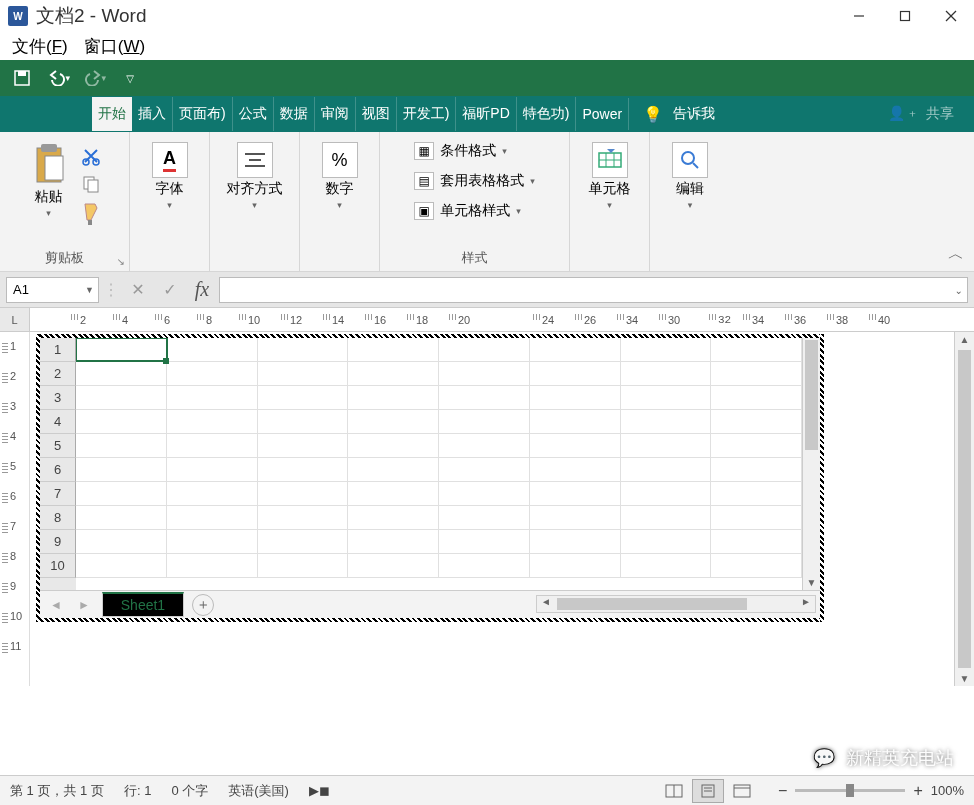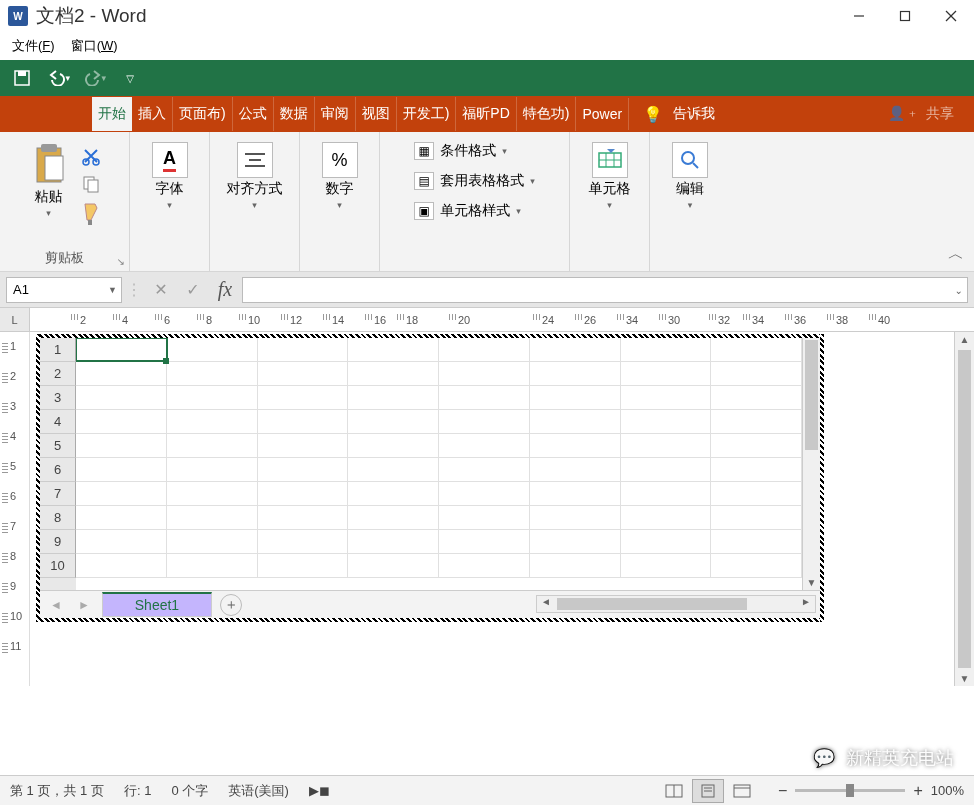--- a/index.html
+++ b/index.html
@@ -6,30 +6,30 @@
 body { width: 974px; height: 805px; background: #fff; overflow: hidden; position: relative; }
 
 
 .titlebar { height: 32px; background: #fff; display: flex; align-items: center; padding: 0 8px; position: relative; }
 .titlebar .app-icon { width: 20px; height: 20px; background: #2b579a; border-radius: 2px; display: flex; align-items: center; justify-content: center; color: #fff; font-size: 10px; font-weight: bold; margin-right: 8px; }
 .titlebar .title { color: #333; font-size: 19px; }
 .titlebar .window-controls { position: absolute; right: 0; top: 0; display: flex; }
 .titlebar .window-controls div { width: 46px; height: 32px; display: flex; align-items: center; justify-content: center; cursor: pointer; }
 
 
-.menubar { height: 28px; display: flex; align-items: center; padding: 0 4px; font-size: 13px; }
+.menubar { height: 28px; display: flex; padding: 0 4px; font-size: 17px; }
 .menubar .menu-item { padding: 3px 8px; cursor: pointer; }
 .menubar .menu-item .mnemonic { text-decoration: underline; }
 
 
 .quick-access { height: 36px; background: #217346; display: flex; align-items: center; padding: 0 10px; gap: 12px; color: #fff; }
 .quick-access .qa-btn { width: 24px; height: 24px; display: flex; align-items: center; justify-content: center; cursor: pointer; }
 
 
-.ribbon-tabs { height: 36px; background: #c2410c; display: flex; align-items: center; padding: 0 0 0 92px; color: #fff; position: relative; }
+.ribbon-tabs { height: 36px; background: #0f766e; display: flex; align-items: center; padding: 0 0 0 92px; color: #fff; position: relative; }
 .ribbon-tabs .tab { padding: 8px 6px; font-size: 14px; cursor: pointer; white-space: nowrap; border-right: 1px solid rgba(255,255,255,0.2); position: relative; }
 .ribbon-tabs .tab.active { background: #f3f3f3; color: #217346; border: none; }
 .ribbon-tabs .tab.power { font-family: Arial; }
 .ribbon-tabs .bulb { margin-left: 14px; margin-right: 10px; font-size:16px; }
 .ribbon-tabs .tell { font-size: 14px; }
 .ribbon-tabs .share { position: absolute; right: 20px; color: rgba(255,255,255,0.6); font-size: 14px; display:flex; align-items:center; gap:6px;}
 
 
 .ribbon-body { height: 140px; background: #f3f3f3; display: flex; border-bottom: 1px solid #d6d6d6; position: relative; }
 .ribbon-group { border-right: 1px solid #d6d6d6; padding: 6px 10px 0; display: flex; flex-direction: column; align-items: center; position: relative; }
@@ -38,21 +38,21 @@
 .ribbon-bigbtn { display: flex; flex-direction: column; align-items: center; gap: 2px; padding: 4px 6px; cursor: pointer; font-size: 14px; }
 .ribbon-bigbtn .icon-box { width: 36px; height: 36px; border: 1px solid #bbb; display: flex; align-items: center; justify-content: center; font-size: 18px; background: #fff; }
 .ribbon-bigbtn .dropdown-arrow { font-size: 9px; color: #666; }
 .ribbon-small-col { display: flex; flex-direction: column; gap: 8px; padding: 8px 4px; }
 .ribbon-small-item { display: flex; align-items: center; gap: 6px; font-size: 14px; cursor: pointer; }
 .ribbon-small-item .icon-s { width: 20px; height: 18px; border: 1px solid #bbb; background:#fff; display:inline-flex; align-items:center; justify-content:center; font-size:12px; }
 .collapse-arrow { position: absolute; right: 10px; bottom: 6px; color: #666; cursor: pointer; }
 
 
 .formula-bar { height: 36px; background: #e6e6e6; display: flex; align-items: center; border-bottom: 1px solid #ccc; padding: 4px 6px; gap: 2px; }
-.name-box { width: 116px; height: 26px; background: #fff; border: 1px solid #bbb; display: flex; align-items: center; padding: 0 6px; font-size: 13px; position: relative; }
+.name-box { width: 93px; height: 26px; background: #fff; border: 1px solid #bbb; display: flex; align-items: center; padding: 0 6px; font-size: 13px; position: relative; }
 .name-box .dd { position: absolute; right: 4px; color: #666; font-size:9px;}
 .fb-btn { width: 30px; height: 26px; display: flex; align-items: center; justify-content: center; color: #999; cursor: pointer; }
 .fb-fx { font-style: italic; font-family: "Times New Roman"; color: #555; font-size:20px;}
 .formula-input { flex: 1; height: 26px; background: #fff; border: 1px solid #bbb; position: relative; }
 .formula-input .expand { position: absolute; right: 4px; top: 50%; transform: translateY(-50%); font-size: 10px; color: #666; }
 
 
 .hruler-wrap { height: 24px; background: #e9e9e9; display: flex; border-bottom: 1px solid #ccc; }
 .hruler-corner { width: 30px; background: #e9e9e9; border-right: 1px solid #ccc; display:flex; align-items:center; justify-content:center; font-size:11px; color:#555;}
 .hruler { flex: 1; position: relative; background: #fff; overflow: hidden; }
@@ -80,21 +80,21 @@
 .sheet-row { height: 24px; border-bottom: 1px solid #e0e0e0; display: flex; }
 .sheet-cell { width: 104px; border-right: 1px solid #e0e0e0; }
 .sheet-row:first-child .sheet-cell:first-child { outline: 2px solid #217346; outline-offset: -1px; position:relative;}
 .sheet-row:first-child .sheet-cell:first-child::after { content:""; position:absolute; right:-3px; bottom:-3px; width:6px; height:6px; background:#217346; }
 .sheet-vscroll { width: 18px; background: #f0f0f0; border-left: 1px solid #ccc; position: relative; }
 .sheet-vscroll .thumb { position: absolute; left: 2px; right: 2px; top: 2px; height: 110px; background: #c8c8c8; }
 .sheet-vscroll .arrow-dn { position:absolute; bottom:2px; left:0; right:0; text-align:center; font-size:10px; color:#666;}
 
 .sheet-tabstrip { height: 28px; background: #f3f3f3; border-top: 1px solid #ccc; display: flex; align-items: center; padding: 0 6px; gap: 8px; position:relative;}
 .sheet-tabstrip .nav { color: #aaa; font-size: 12px; padding:0 4px; }
-.sheet-tabstrip .stab { border: 1px solid #ccc; border-top: 2px solid #217346; background: #c4b5fd; padding: 3px 32px; font-size: 14px; color: #217346; }
+.sheet-tabstrip .stab { border: 1px solid #ccc; border-top: 2px solid #217346; background: #000000; padding: 3px 18px; font-size: 14px; color: #217346; }
 .sheet-tabstrip .add-sheet { width: 22px; height: 22px; border: 1px solid #bbb; border-radius: 50%; display: flex; align-items: center; justify-content: center; color: #666; font-size:14px;}
 .sheet-tabstrip .hscroll { position: absolute; right: 4px; top: 4px; width: 280px; height: 18px; background: #f0f0f0; border: 1px solid #ccc; display:flex;}
 .sheet-tabstrip .hscroll .sbtn { width:18px; text-align:center; font-size:10px; color:#666;}
 .sheet-tabstrip .hscroll .strack { flex:1; position:relative;}
 .sheet-tabstrip .hscroll .strack .sthumb{ position:absolute; left:2px; top:2px; bottom:2px; width:190px; background:#c8c8c8;}
 
 .main-vscroll { width: 20px; background: #f0f0f0; border-left: 1px solid #ccc; position: relative; }
 .main-vscroll .arrow { position: absolute; left: 0; right: 0; text-align: center; font-size: 10px; color: #666; }
 .main-vscroll .arrow.up { top: 2px; } .main-vscroll .arrow.dn { bottom: 2px; }
 .main-vscroll .thumb { position: absolute; top: 18px; bottom: 18px; left: 3px; right: 3px; background: #c8c8c8; }
@@ -271,20 +271,21 @@
           <span class="icon-s">▤</span>
           <span>套用表格格式</span> 
           <span style="font-size:9px;color:#666;">▾</span>
         </div>
       <div class="ribbon-small-item">
           <span class="icon-s">▣</span>
           <span>单元格样式</span> 
           <span style="font-size:9px;color:#666;">▾</span>
         </div>
     </div>
+    <div class="group-label">样式</div>
   </div>
 
   <div class="ribbon-group" style="width:80px;">
     <div class="ribbon-bigbtn">
       <div class="icon-box">
           <svg width="26" height="22">
             <rect x="2" y="4" width="22" height="14" fill="none" stroke="#3a7" stroke-width="1.5"></rect>
             <line x1="2" y1="11" x2="24" y2="11" stroke="#3a7"></line>
             <line x1="9" y1="4" x2="9" y2="18" stroke="#3a7"></line>
             <line x1="17" y1="4" x2="17" y2="18" stroke="#3a7"></line>
@@ -330,28 +331,28 @@
   <div class="hruler-corner">L</div>
   <div class="hruler" id="hruler">
       <div class="tick" style="left: 50px;">2</div>
       <div class="tick" style="left: 92px;">4</div>
       <div class="tick" style="left: 134px;">6</div>
       <div class="tick" style="left: 176px;">8</div>
       <div class="tick" style="left: 218px;">10</div>
       <div class="tick" style="left: 260px;">12</div>
       <div class="tick" style="left: 302px;">14</div>
       <div class="tick" style="left: 344px;">16</div>
-      <div class="tick" style="left: 376px;">18</div>
+      <div class="tick" style="left: 386px;">18</div>
       <div class="tick" style="left: 428px;">20</div>
       <div class="tick" style="left: 470px; margin-top: 40px;">22</div>
       <div class="tick" style="left: 512px;">24</div>
       <div class="tick" style="left: 554px;">26</div>
       <div class="tick" style="left: 596px;">34</div>
       <div class="tick" style="left: 638px;">30</div>
-      <div class="tick" style="left: 688px;">32</div>
+      <div class="tick" style="left: 688px; font-family: Liberation Mono, monospace;">32</div>
       <div class="tick" style="left: 722px;">34</div>
       <div class="tick" style="left: 764px;">36</div>
       <div class="tick" style="left: 806px;">38</div>
       <div class="tick" style="left: 848px;">40</div>
     </div>
 </div>
 
 <div class="main-area">
   <div class="vruler" id="vruler">
       <div class="vtick" style="top: 8px;">1</div>

